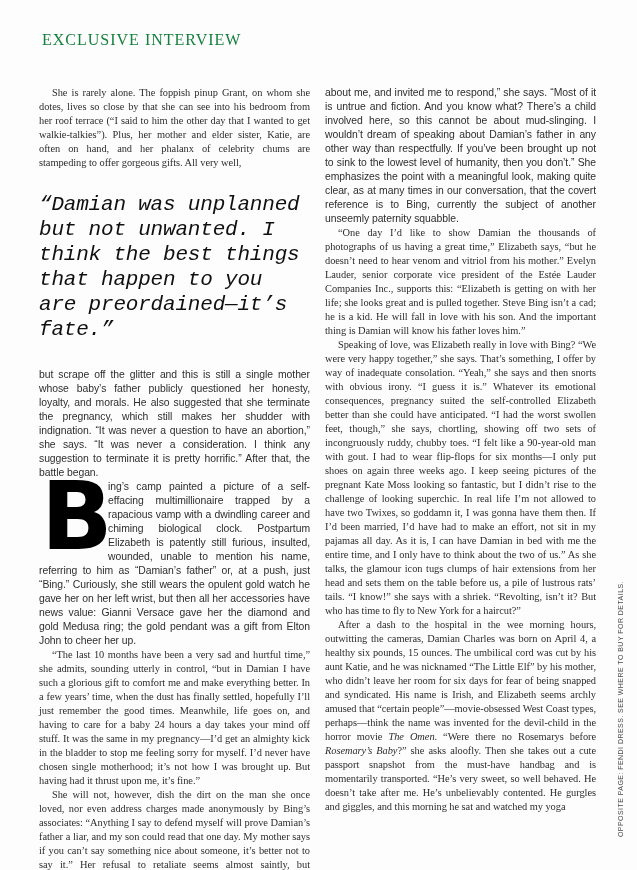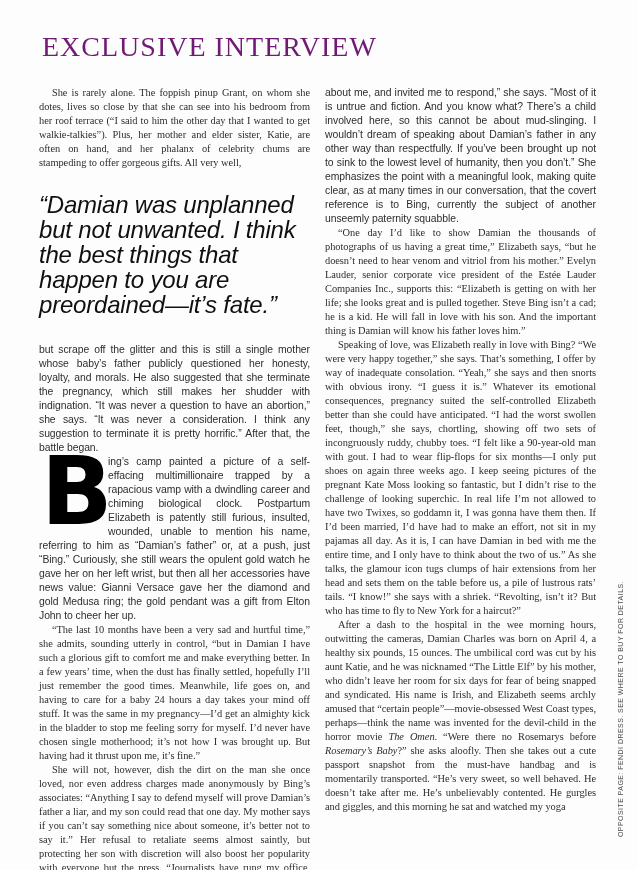--- a/index.html
+++ b/index.html
@@ -11,23 +11,23 @@
     overflow: hidden;
     font-family: "Liberation Sans", sans-serif;
     box-sizing: border-box;
   }
   .section-header {
     position: absolute;
     top: 31px;
     left: 42px;
     font-family: "Liberation Serif", serif;
     font-weight: 400;
-    font-size: 28px;
+    font-size: 16px;
     letter-spacing: 1px;
-    color: #701a75;
+    color: #15803d;
     white-space: nowrap;
   }
   .columns {
     position: absolute;
     top: 86px;
     left: 39px;
     width: 557px;
     display: flex;
     gap: 15px;
   }
@@ -35,23 +35,23 @@
     width: 271px;
     font-size: 10.4px;
     line-height: 14px;
     letter-spacing: -0.05px;
     color: #2d2d2d;
     text-align: justify;
   }
   .col p { margin: 0; }
   .col p.indent { text-indent: 13px; font-family: Liberation Serif, serif; }
   .pullquote {
-    font-family: Liberation Sans, sans-serif;
+    font-family: Liberation Mono, monospace;
     font-style: italic;
-    font-size: 24px;
+    font-size: 21px;
     line-height: 25px;
     letter-spacing: -0.2px;
     color: #101010;
     margin: 22px 0 26px 0 !important;
     text-align: left;
   }
   .dropcap {
     float: left;
     font-family: "DejaVu Sans", sans-serif;
     font-weight: bold;

